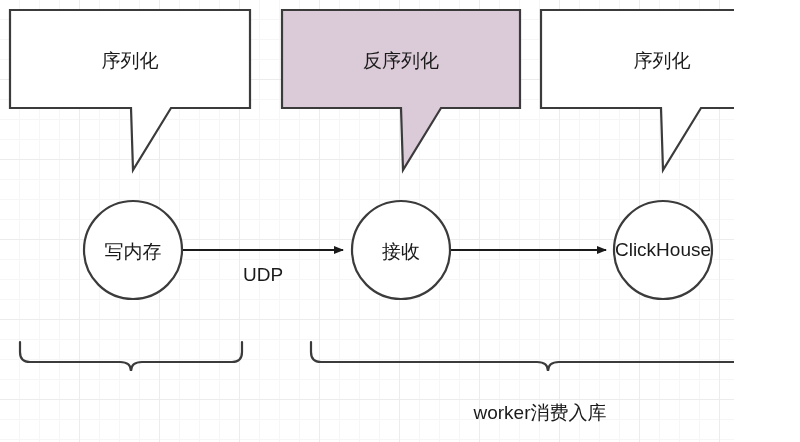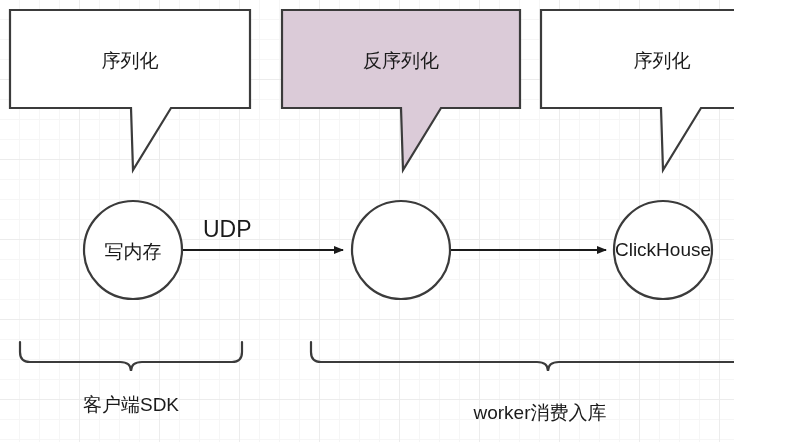--- a/index.html
+++ b/index.html
@@ -37,21 +37,23 @@
   }
   .callout-text {
     font-size: 19px;
     text-align: center;
   }
   .node-text {
     font-size: 19px;
     text-align: center;
   }
   .edge-text {
-    font-size: 23px;
+    font-size: 19px;
+    text-align: center;
+    margin-top: 48px;
   }
   .group-text {
     font-size: 19px;
     text-align: center;
   }
 </style>
 </head>
 <body>
 
 <div id="canvas">
@@ -85,22 +87,22 @@
   </svg>
 
   <div class="label callout-text" style="left:10px; top:48px; width:240px;">序列化</div>
 
   <div class="label callout-text" style="left:282px; top:48px; width:238px;text-align:center;">反序列化</div>
 
   <div class="label callout-text" style="left:541px; top:48px; width:242px;">序列化</div>
 
   <div class="label node-text" style="left:63px; top:239px; width:140px;">写内存</div>
 
+  <div class="label node-text" style="left:331px; top:239px; width:140px;">接收</div>
 
   <div class="label node-text" style="left:573px; top:239px; width:180px;">ClickHouse</div>
 
   <div class="label edge-text" style="left:203px; top:216px; width:120px;">UDP</div>
 
-  <div class="label group-text" style="left:41px; top:392px; width:180px;">客户端SDK</div>
 
   <div class="label group-text" style="left:440px; top:400px; width:200px;">worker消费入库</div>
 
 </div>
 
 </body></html>

